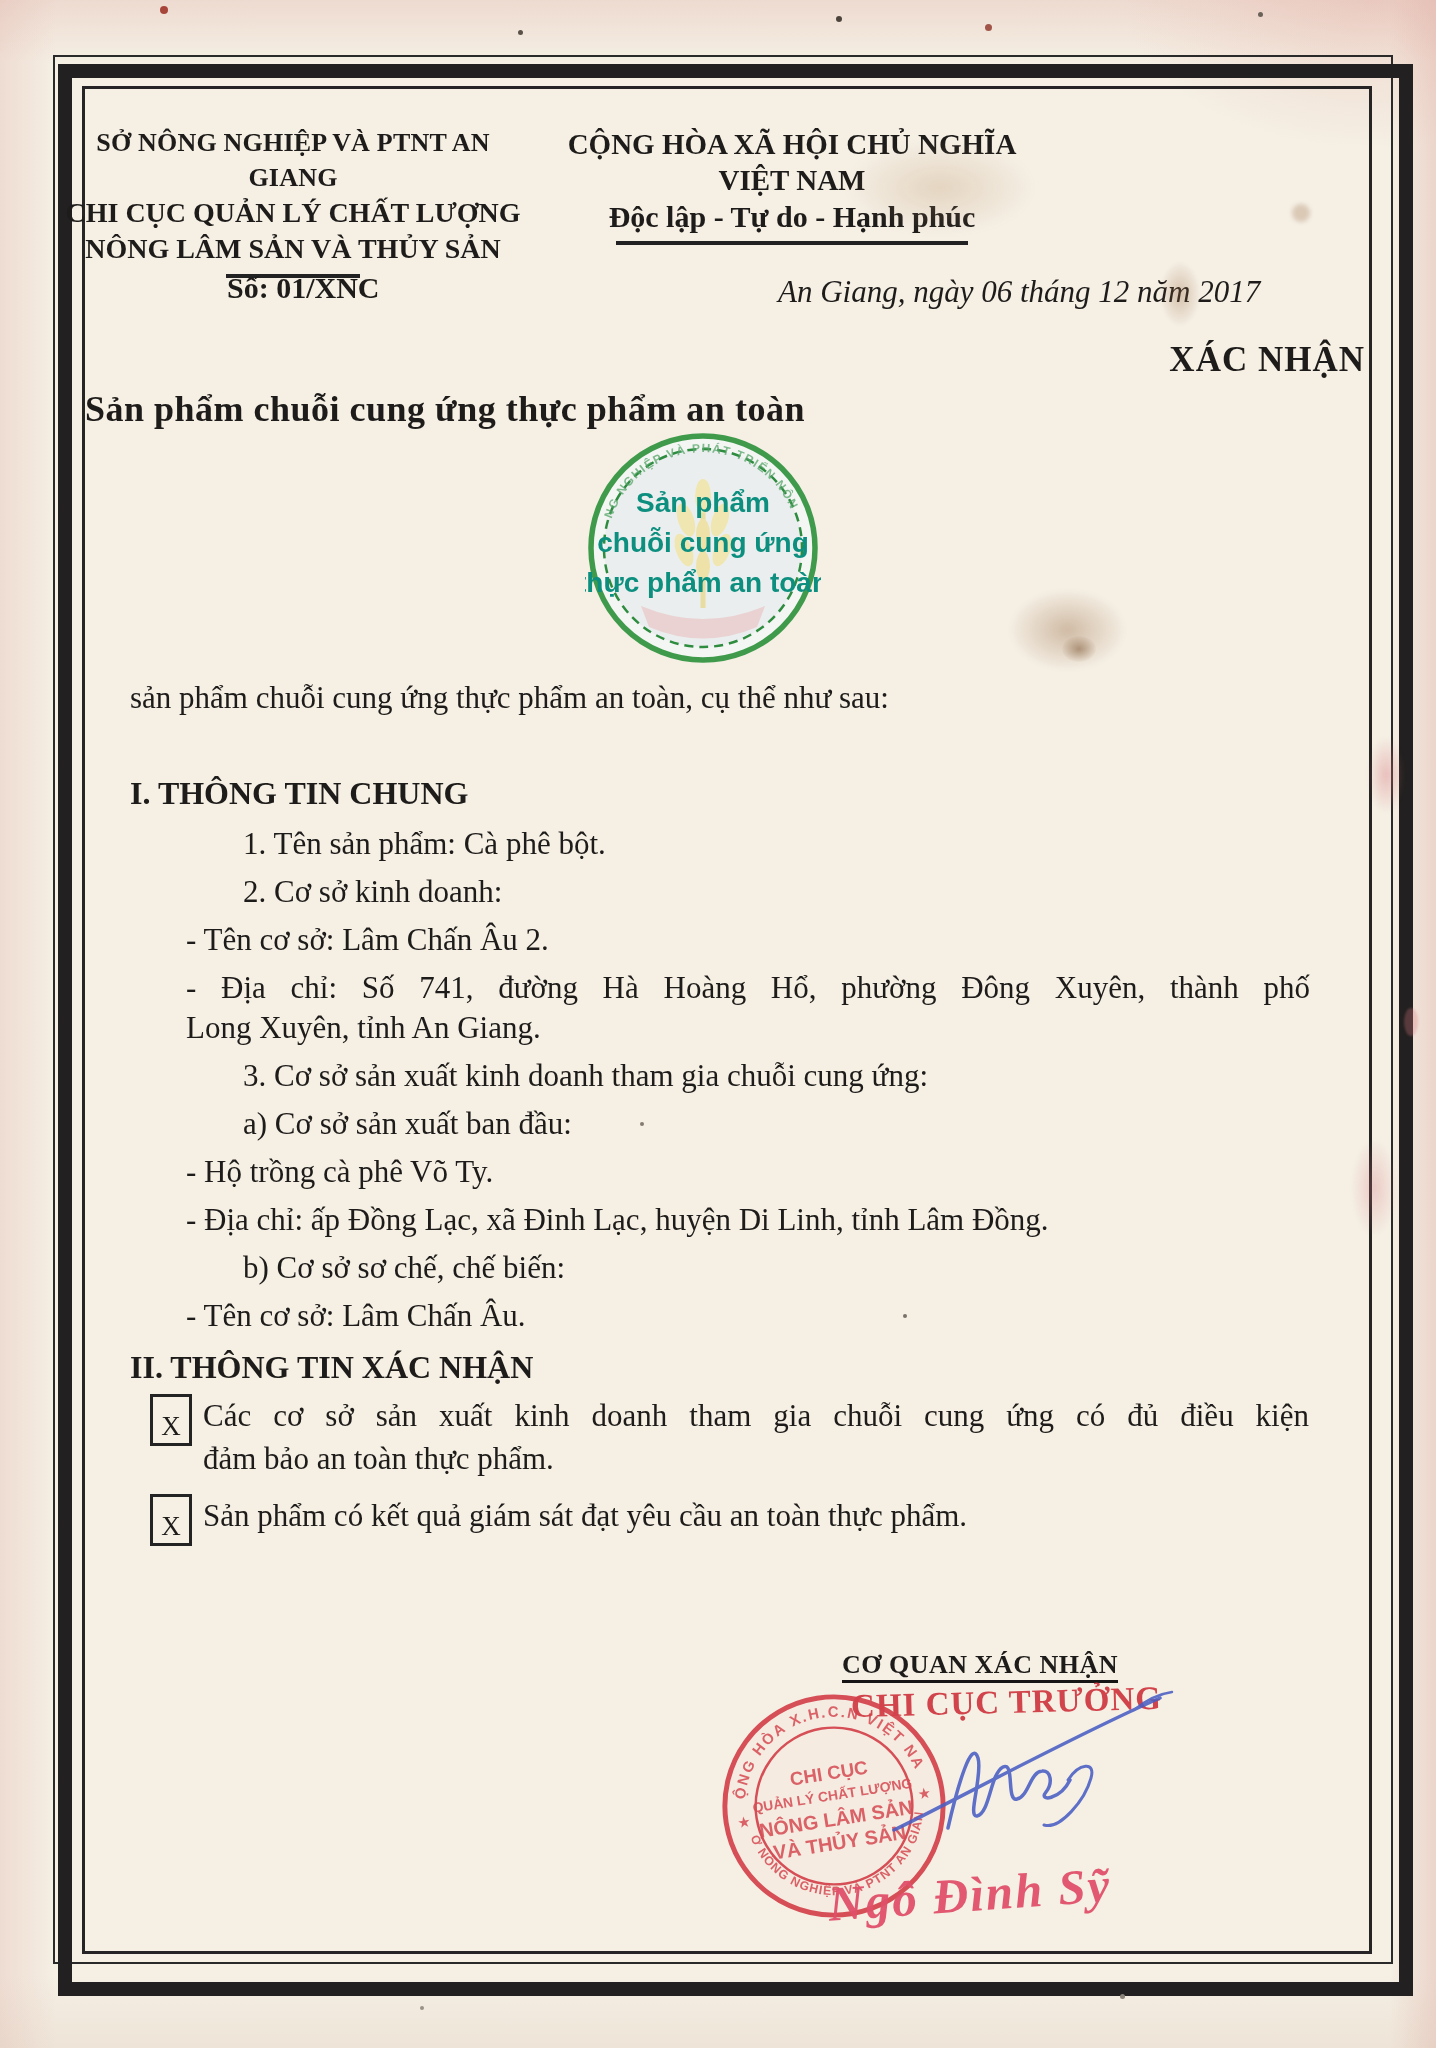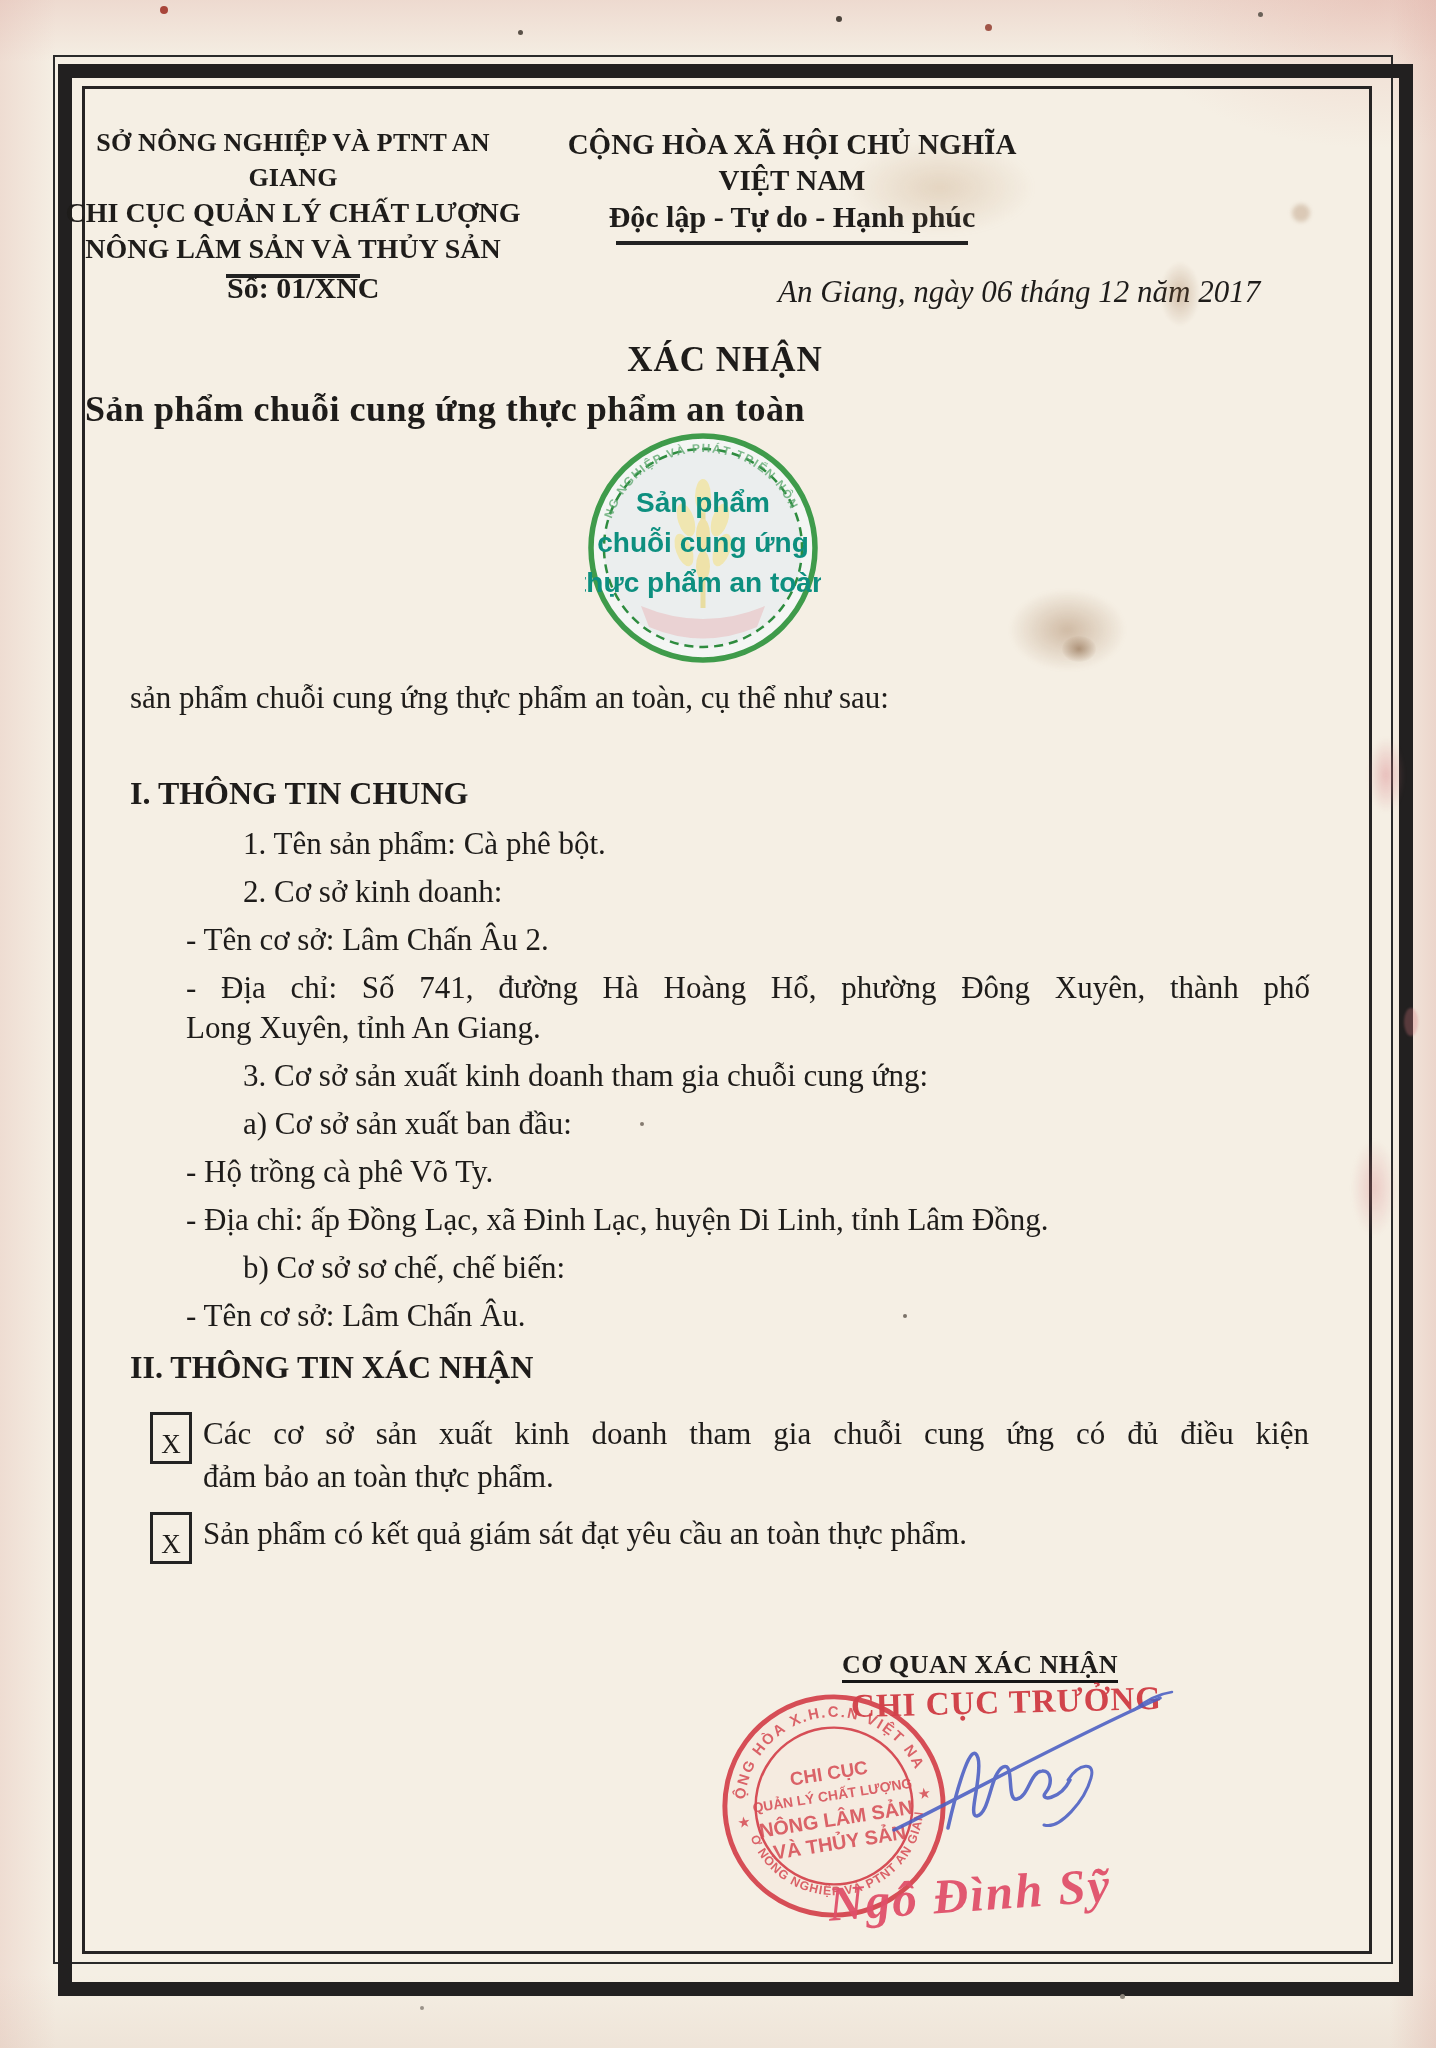--- a/index.html
+++ b/index.html
@@ -27,32 +27,32 @@
   .issuer .l2,.issuer .l3{font-size:28px;font-weight:bold;line-height:36px;}
   .issuer-rule{width:134px;height:4px;background:#222;margin:7px auto 0;}
   .motto{left:542px;top:126px;width:500px;text-align:center;}
   .motto .l1{font-size:29px;font-weight:bold;line-height:36px;}
   .motto .l2{font-size:30px;font-weight:bold;line-height:38px;}
   .motto-rule{width:352px;height:4px;background:#222;margin:5px auto 0;}
 
   .doc-number{left:227px;top:271px;font-size:30px;font-weight:bold;}
   .date-line{left:778px;top:274px;font-size:31px;font-style:italic;}
 
-  .doc-title{left:85px;top:340px;width:1280px;text-align:center;font-size:35px;font-weight:bold;letter-spacing:1px;}
+  .doc-title{left:85px;top:340px;width:1280px;text-align:right;font-size:35px;font-weight:bold;letter-spacing:1px;}
   .doc-subtitle{left:85px;top:388px;width:1280px;font-size:36px;font-weight:bold;letter-spacing:.5px;}
 
   
   .seal-logo{left:585px;top:430px;width:236px;height:236px;}
 
   
   .intro{left:130px;top:678px;width:1180px;font-size:31px;line-height:40px;}
   .intro .first{padding-left:57px;text-align:justify;text-align-last:justify;}
   .flow{left:130px;top:770px;width:1180px;font-size:31px;}
   .h-sec{font-size:32px;font-weight:bold;line-height:46px;margin-bottom:8px;}
-  .h-sec2{margin-top:2px;margin-bottom:22px;}
+  .h-sec2{margin-top:2px;margin-bottom:4px;}
   .item{line-height:40px;margin-bottom:8px;}
   .ind-num{padding-left:113px;}
   .ind-dash{padding-left:56px;}
   .jline{text-align:justify;text-align-last:justify;}
   .check-row{display:flex;align-items:flex-start;margin-bottom:14px;}
   .check-box{flex:0 0 auto;width:36px;height:44px;border:3px solid #232323;margin-left:20px;
              display:flex;align-items:flex-end;justify-content:center;
              font-size:27px;line-height:30px;padding-bottom:2px;}
   .check-text{margin-left:11px;width:1106px;line-height:43px;}
 

